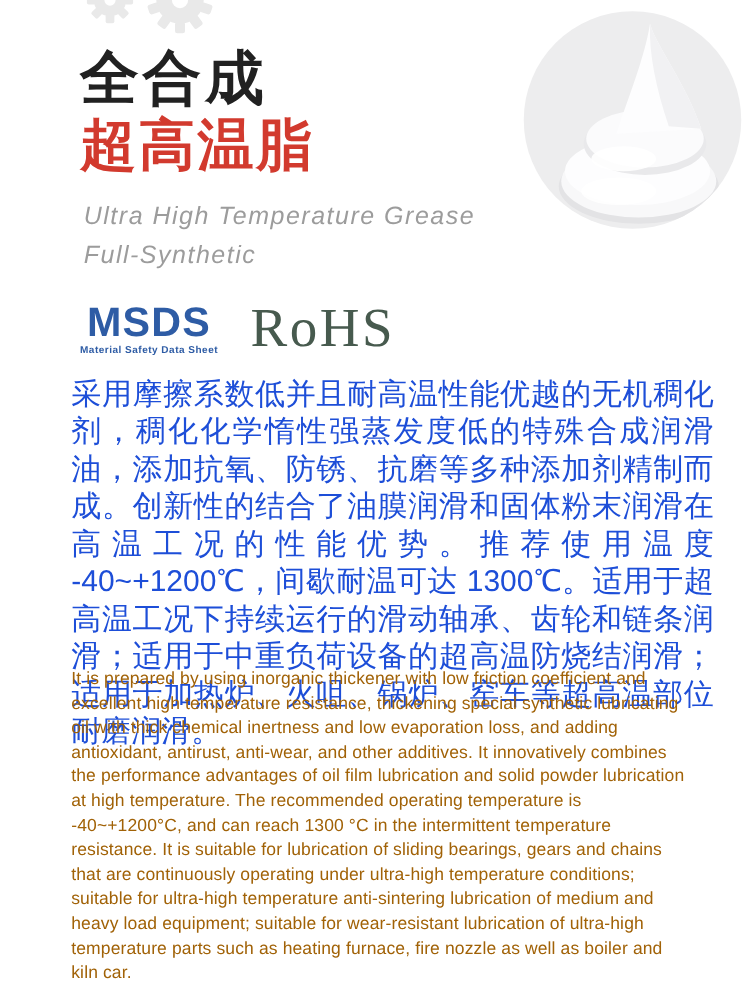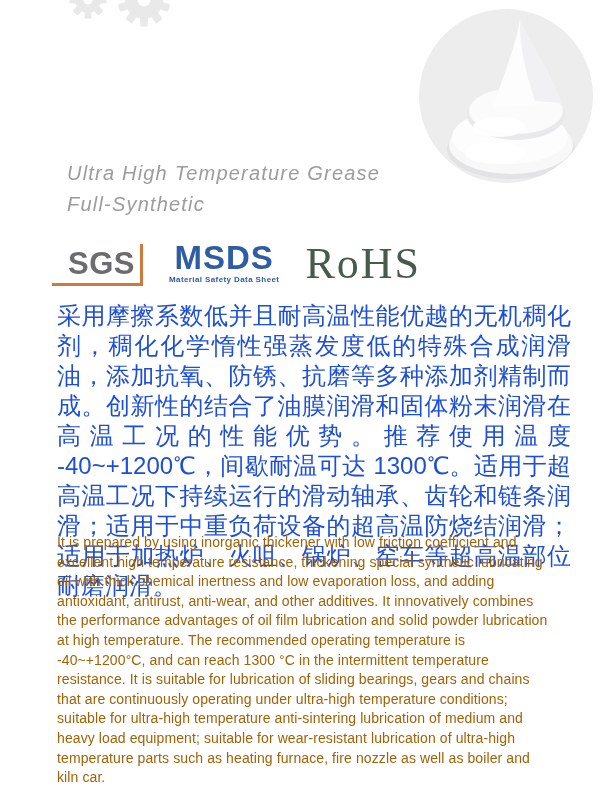--- a/index.html
+++ b/index.html
@@ -121,31 +121,28 @@
       <ellipse cx="91" cy="128" rx="58" ry="27" fill="#fdfdfe"></ellipse>
       <ellipse cx="97" cy="106" rx="49" ry="25" fill="#e9e9eb"></ellipse>
       <ellipse cx="97" cy="102" rx="47" ry="23" fill="#fbfbfc"></ellipse>
       <path d="M101,10 C97,36 84,68 74,98 L142,94 C130,58 106,28 101,10 Z" fill="#fdfdfe"></path>
       <path d="M101,10 C100,34 106,62 116,92 L142,94 C130,58 106,28 101,10 Z" fill="#f1f1f3"></path>
       <ellipse cx="80" cy="118" rx="26" ry="10" fill="#ffffff" opacity="0.9"></ellipse>
       <ellipse cx="76" cy="144" rx="30" ry="11" fill="#ffffff" opacity="0.85"></ellipse>
     </svg>
   </div>
 
+  <div class="title-cn-1">全合成</div>
+  <div class="title-cn-2">超高温脂</div>
   <div class="subtitle-en">
     <div>Ultra High Temperature Grease</div>
     <div>Full-Synthetic</div>
   </div>
 
   <div class="cert-row">
-    <div class="sgs-badge">
-      <span class="sgs-text">SGS</span>
-      <span class="sgs-hline"></span>
-      <span class="sgs-vline"></span>
-    </div>
     <div class="msds-badge">
       <span class="msds-text">MSDS</span>
       <span class="msds-subtext">Material Safety Data Sheet</span>
     </div>
     <div class="rohs-badge">
       <span class="rohs-text">RoHS</span>
     </div>
   </div>
 
   <div class="desc-cn">采用摩擦系数低并且耐高温性能优越的无机稠化剂，稠化化学惰性强蒸发度低的特殊合成润滑油，添加抗氧、防锈、抗磨等多种添加剂精制而成。创新性的结合了油膜润滑和固体粉末润滑在高温工况的性能优势。推荐使用温度 -40~+1200℃，间歇耐温可达 1300℃。适用于超高温工况下持续运行的滑动轴承、齿轮和链条润滑；适用于中重负荷设备的超高温防烧结润滑；适用于加热炉、火咀、锅炉、窑车等超高温部位耐磨润滑。</div>

